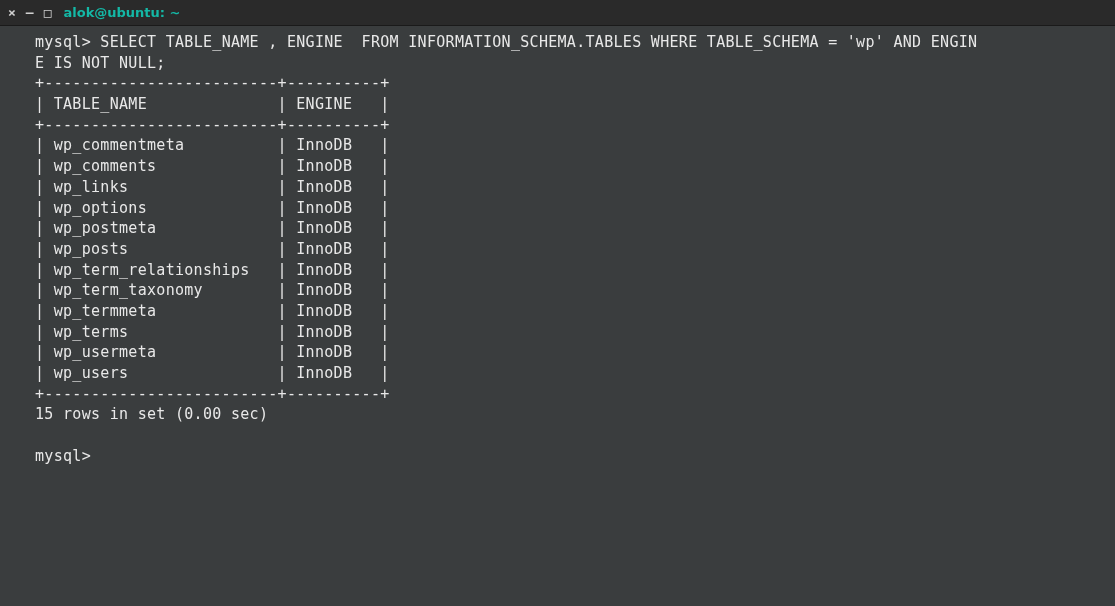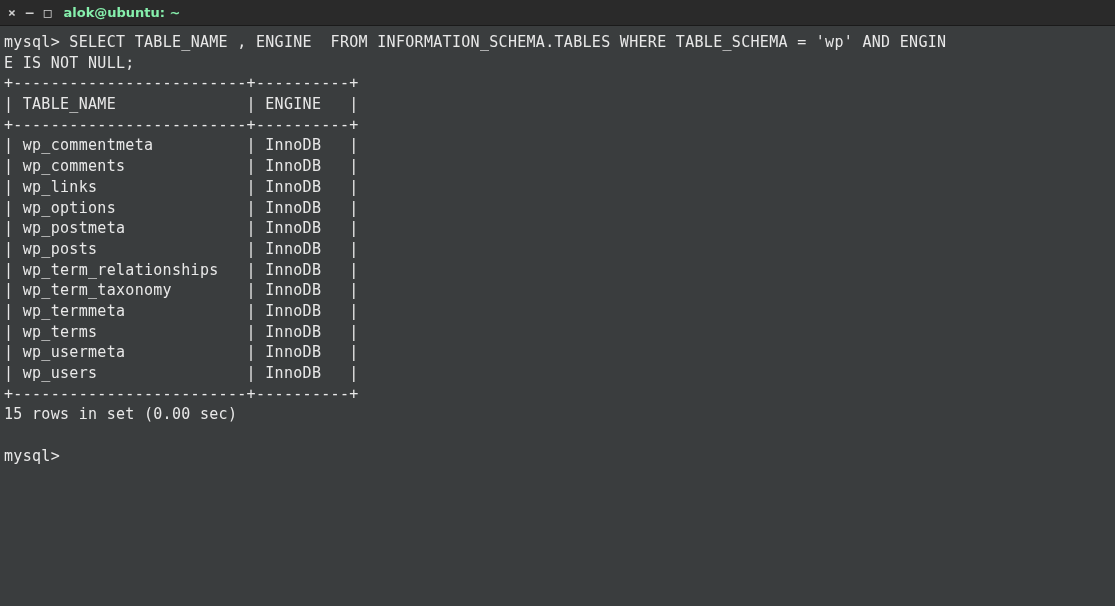--- a/index.html
+++ b/index.html
@@ -27,30 +27,31 @@
     }
     .titlebar .buttons {
       display: flex;
       gap: 10px;
       align-items: center;
       color: #d0d0d0;
       font-size: 13px;
       font-weight: bold;
     }
     .titlebar .title {
-      color: #86efac;
+      color: #14b8a6;
       font-size: 13px;
       font-weight: bold;
       font-family: 'DejaVu Sans', sans-serif;
     }
     .terminal-body {
-      padding: 6px 4px;
+      padding: 6px 16px;
       white-space: pre;
       line-height: 1.38;
       letter-spacing: 0.3px;
+      margin-left: 19px;
     }
   </style>
 </head>
 <body>
 
 <div class="titlebar">
   <div class="buttons">
     <span>×</span>
     <span>–</span>
     <span>□</span>

